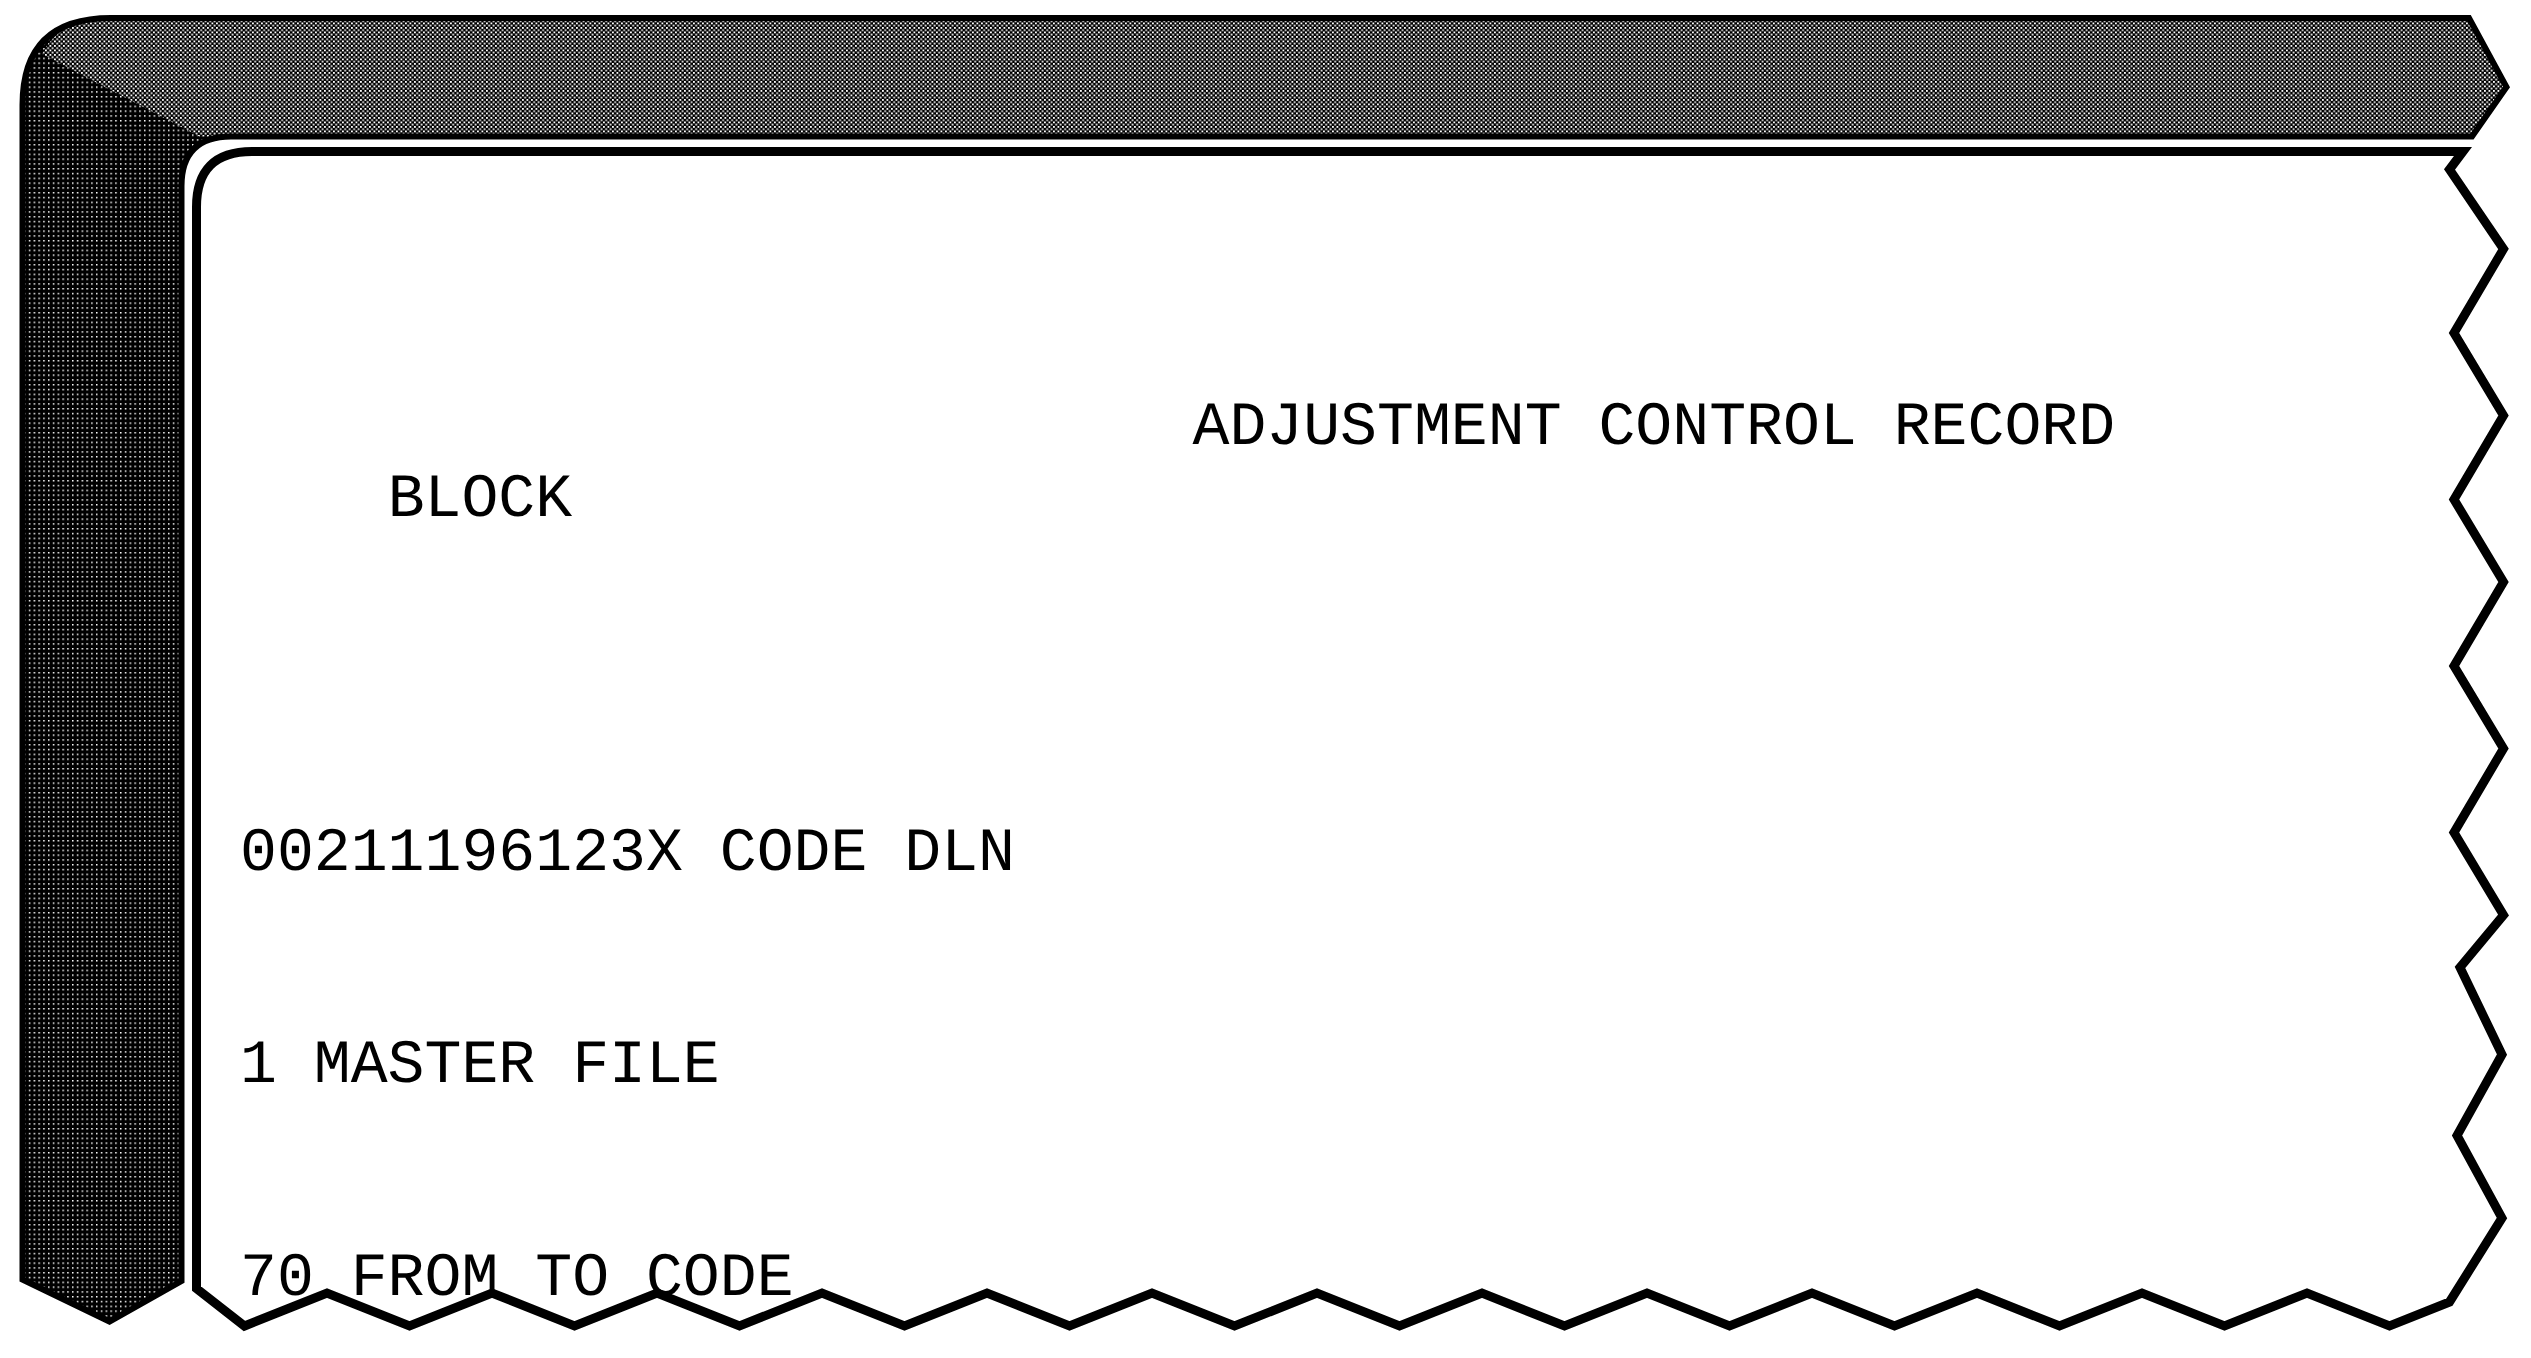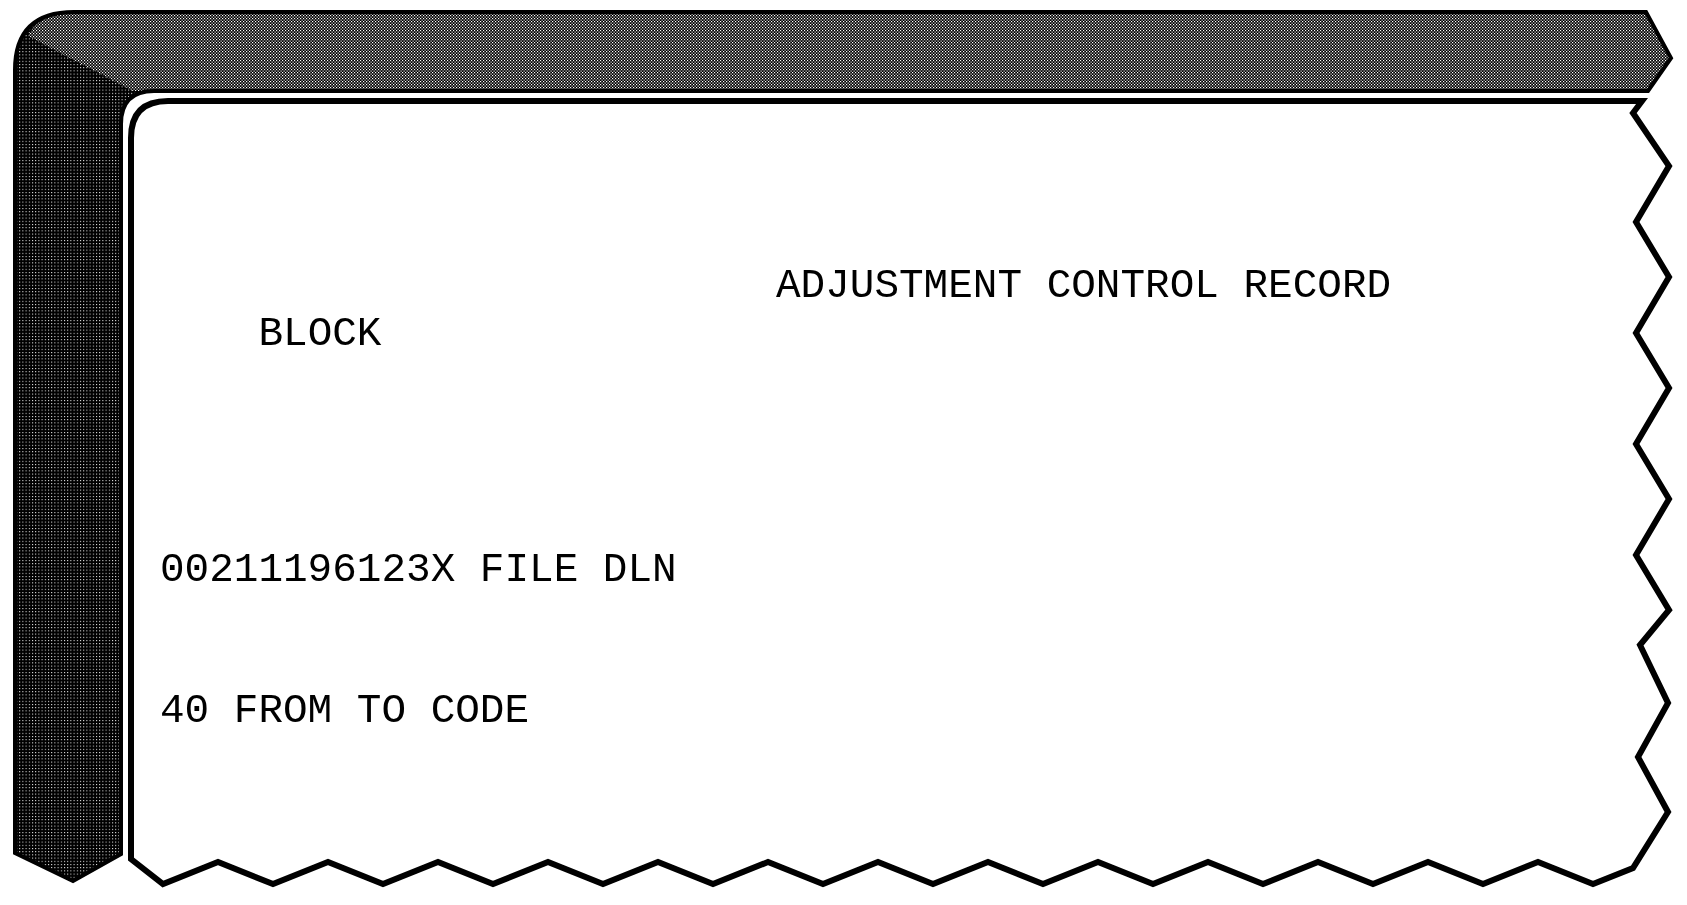--- a/index.html
+++ b/index.html
@@ -31,21 +31,21 @@
     color: #000000;
     white-space: pre;
     z-index: 2;
   }
   .screen-row {
     height: 47.2px;
     position: relative;
   }
   .header-row .title {
     position: absolute;
-    left: 616px;
+    left: 635px;
     top: 0;
     white-space: pre;
   }
 </style>
 </head>
 <body>
 
 <svg id="frame-svg" viewBox="0 0 1687 905" xmlns="http://www.w3.org/2000/svg">
   <defs>
     <pattern id="hatchDark" patternUnits="userSpaceOnUse" width="3.2" height="3.2">
@@ -74,22 +74,23 @@
            L 273 884 L 218 862 L 163 884 L 131 859
            V 138 Q 131 101 168 101 Z" fill="#ffffff" stroke="#000000" stroke-width="6" stroke-linejoin="miter"></path>
 </svg>
 
 <div class="screen-text">
   <div class="screen-row header-row">
     <span>BLOCK</span>
     <span class="title">ADJUSTMENT CONTROL RECORD</span>
   </div>
   <div class="screen-row"></div>
-  <div class="screen-row">00211196123X FILE DLN</div>
-  <div class="screen-row">40 FROM TO CODE</div>
+  <div class="screen-row">00211196123X CODE DLN</div>
+  <div class="screen-row">1 MASTER FILE</div>
+  <div class="screen-row">70 FROM TO CODE</div>
   
   
   
   
   
   
   
   
   
 </div>

